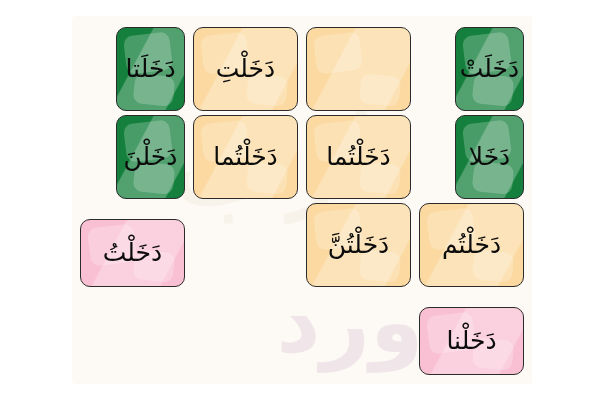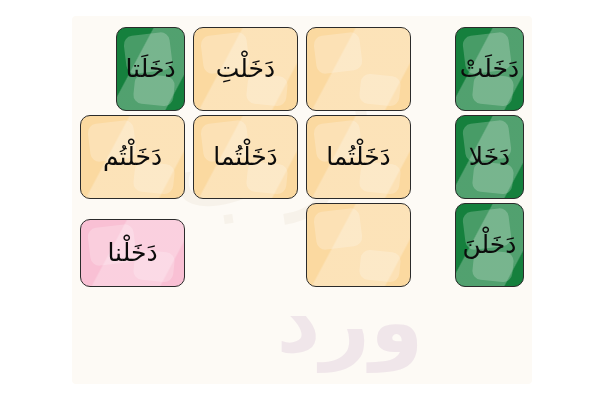--- a/index.html
+++ b/index.html
@@ -186,40 +186,47 @@
         <span class="blob b1"></span>
         <span class="blob b2"></span>
         <span class="word">دَخَلْتُما</span>
       </div>
       <div class="cell c-orange">
         <span class="sheen"></span>
         <span class="blob b1"></span>
         <span class="blob b2"></span>
         <span class="word">دَخَلْتُما</span>
       </div>
+      <div class="cell c-green">
+        <span class="sheen"></span>
+        <span class="blob b1"></span>
+        <span class="blob b2"></span>
+        <span class="word">دَخَلْنَ</span>
+      </div>
       <div class="cell c-orange">
         <span class="sheen"></span>
         <span class="blob b1"></span>
         <span class="blob b2"></span>
         <span class="word">دَخَلْتُم</span>
       </div>
-      <div class="cell c-green">
-        <span class="sheen"></span>
-        <span class="blob b1"></span>
-        <span class="blob b2"></span>
-        <span class="word">دَخَلْنَ</span>
-      </div>
-      <div class="cell c-orange">
-        <span class="sheen"></span>
-        <span class="blob b1"></span>
-        <span class="blob b2"></span>
+      <div class="cell c-orange">
+        <span class="sheen"></span>
+        <span class="blob b1"></span>
+        <span class="blob b2"></span>
+        <span class="word">دَخَلْتُنَّ</span>
       </div>
       <div class="cell empty"></div>
       <div class="cell c-pink">
         <span class="sheen"></span>
         <span class="blob b1"></span>
         <span class="blob b2"></span>
+        <span class="word">دَخَلْتُ</span>
+      </div>
+      <div class="cell c-pink">
+        <span class="sheen"></span>
+        <span class="blob b1"></span>
+        <span class="blob b2"></span>
         <span class="word">دَخَلْنا</span>
       </div>
       <div class="cell empty"></div>
     </div>
 
 </div>
 
 </body></html>

